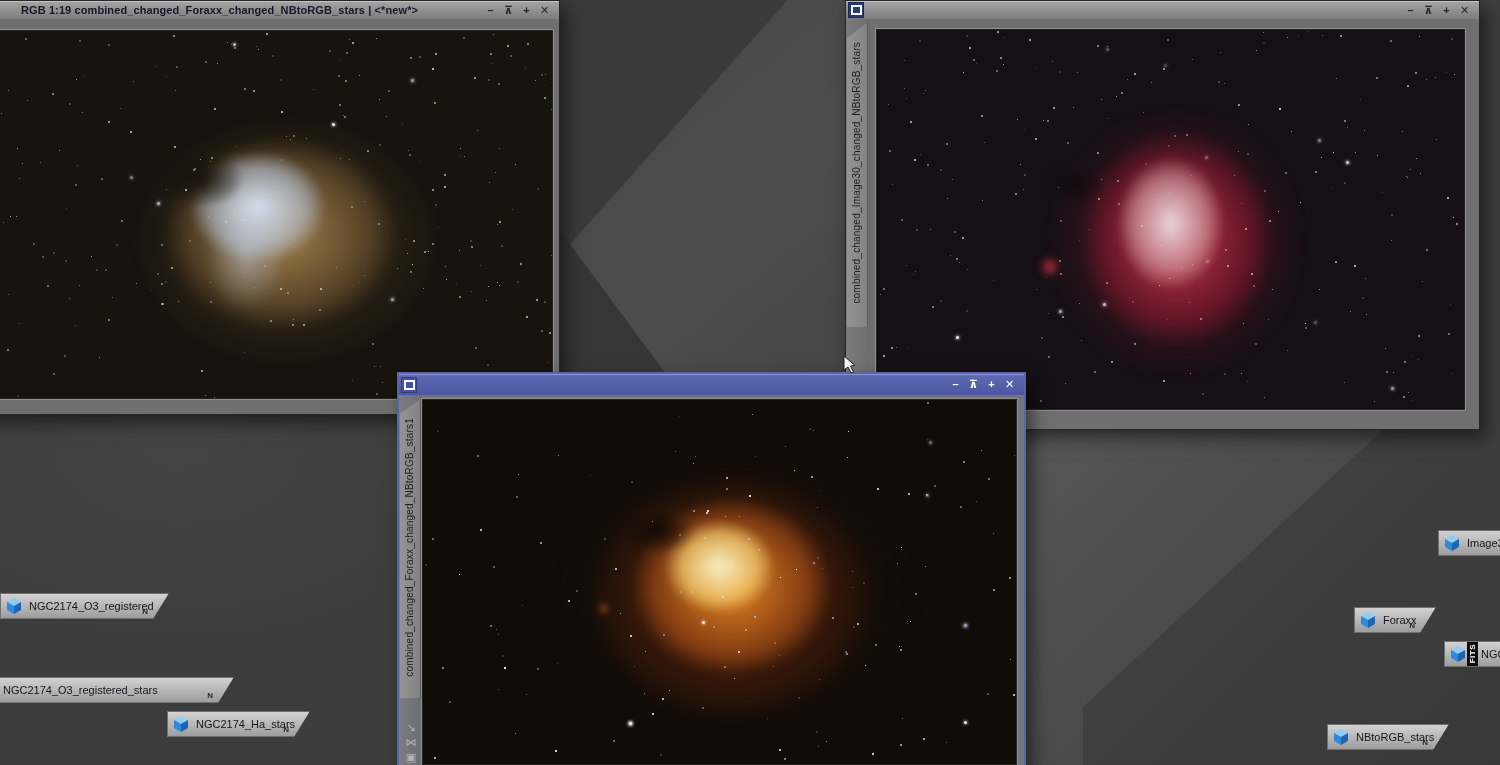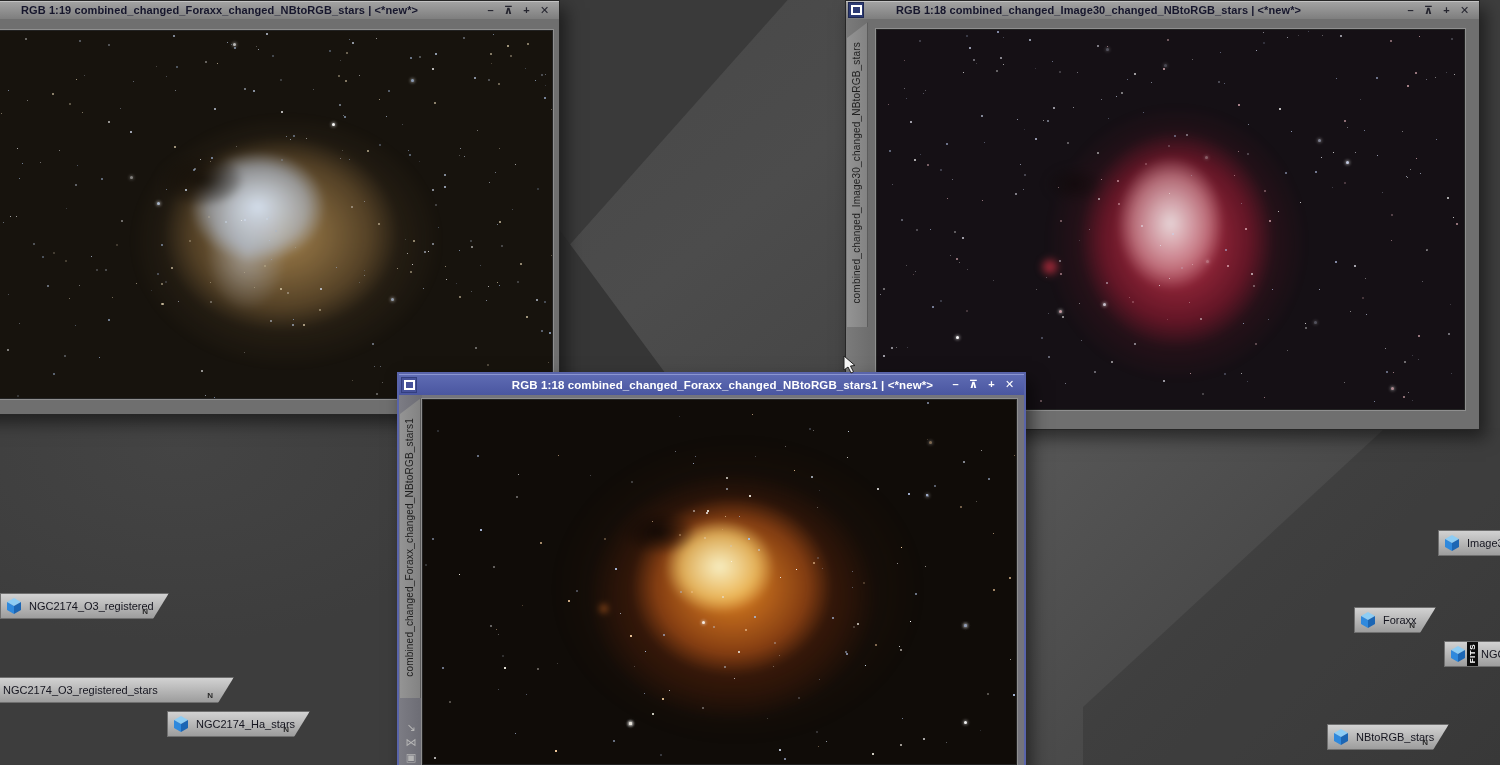--- a/index.html
+++ b/index.html
@@ -355,21 +355,20 @@
       <i style="position:absolute;left:3.79%;top:79.62%;width:1px;height:1px;border-radius:50%;background:#cdd8ea;opacity:0.47;"></i>
       <i style="position:absolute;left:32.01%;top:15.98%;width:1px;height:1px;border-radius:50%;background:#cdd8ea;opacity:0.64;"></i>
     </div>
 </div>
 
 <div class="win" id="w2">
   <div class="titlebar">
     <span class="win-icon">
         <i></i>
       </span>
-    <span class="title" style="padding-left:28px">RGB 1:18 combined_changed_Image30_changed_NBtoRGB_stars | &lt;*new*&gt;</span>
     <span class="winbtns">
       <span class="winbtn">–</span>
       <span class="winbtn">⊼</span>
       <span class="winbtn">+</span>
       <span class="winbtn">✕</span>
     </span>
   </div>
   <div class="tabcol">
     <div class="vtab">
       <span>combined_changed_Image30_changed_NBtoRGB_stars</span>
@@ -628,21 +627,20 @@
       <i style="position:absolute;left:13.47%;top:60.26%;width:2px;height:2px;border-radius:50%;background:#e0b0b8;opacity:0.80;"></i>
       <i style="position:absolute;left:49.44%;top:2.44%;width:2px;height:2px;border-radius:50%;background:#e0b0b8;opacity:0.60;"></i>
     </div>
 </div>
 
 <div class="win active" id="w3">
   <div class="titlebar">
     <span class="win-icon" style="background:#47529a;border-color:#333e7e">
         <i></i>
       </span>
-    <span class="title">RGB 1:18 combined_changed_Foraxx_changed_NBtoRGB_stars1 | &lt;*new*&gt;</span>
     <span class="winbtns">
       <span class="winbtn">–</span>
       <span class="winbtn">⊼</span>
       <span class="winbtn">+</span>
       <span class="winbtn">✕</span>
     </span>
   </div>
   <div class="tabcol">
     <div class="vtab">
       <span>combined_changed_Foraxx_changed_NBtoRGB_stars1</span>

